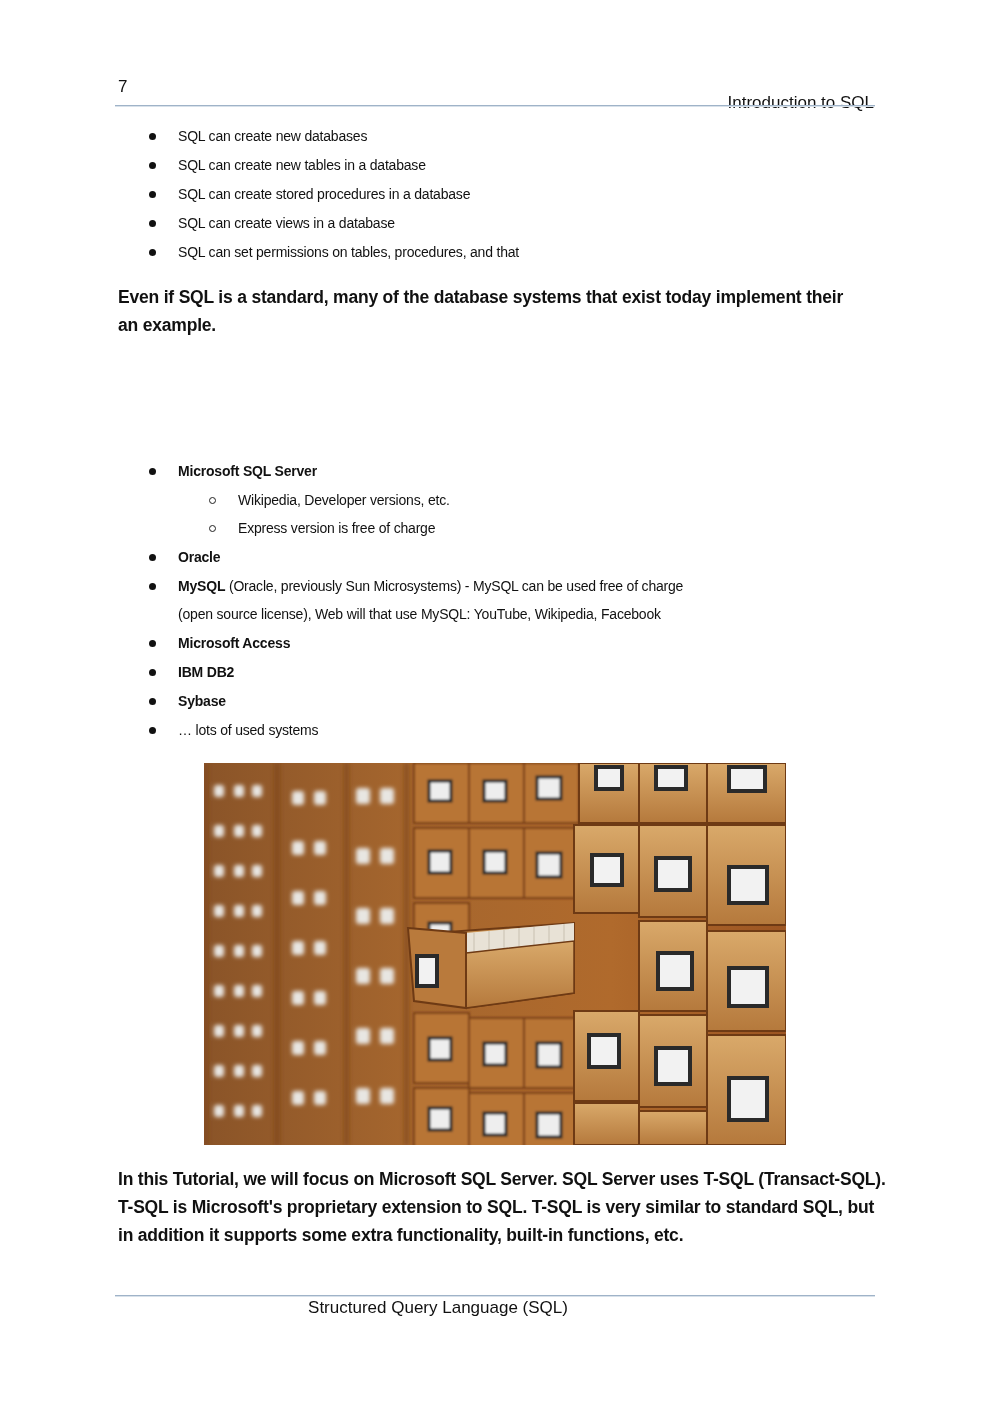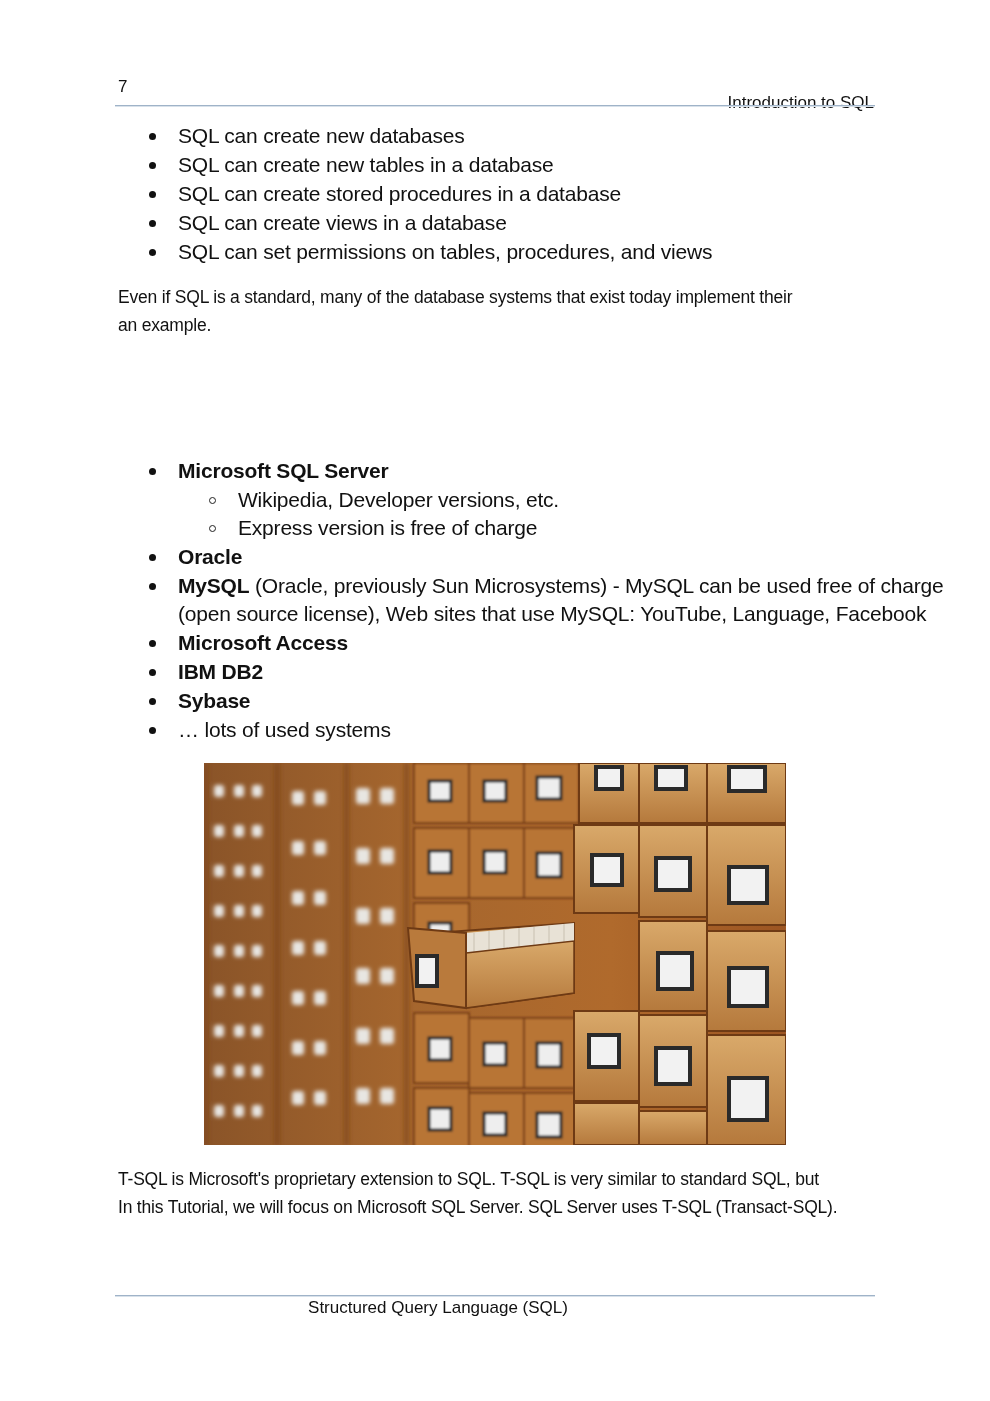--- a/index.html
+++ b/index.html
@@ -13,27 +13,27 @@
   .rule { position: absolute; left: 115px; width: 760px; height: 1px; background: #9fb3c8; border-bottom: 1px solid #d8e1ea; }
   .rule.top { top: 105px; }
   .rule.bottom { top: 1295px; }
 
   .bullet-dot { position: absolute; width: 7px; height: 7px; border-radius: 50%; background: #111; }
   .sub-dot { position: absolute; width: 7px; height: 7px; border-radius: 50%; border: 1.2px solid #222; box-sizing: border-box; }
 
   .list { position: absolute; left: 0; top: 0; }
   .item { position: absolute; left: 0; width: 990px; height: 29px; }
   .item .bullet-dot { left: 149px; top: 11px; }
-  .item .label { position: absolute; left: 178px; top: 0; font-size: 21px; line-height: 28px; white-space: nowrap; letter-spacing: -0.2px; }
+  .item .label { position: absolute; left: 178px; top: 0; font-size: 14px; line-height: 28px; white-space: nowrap; letter-spacing: -0.2px; }
   .item .label b { font-weight: bold; }
   .subitem .sub-dot { left: 209px; top: 11px; }
   .subitem .label { left: 238px; }
 
   .para { position: absolute; left: 118px; width: 760px; font-size: 17.5px; line-height: 28px; letter-spacing: -0.2px; }
-  .para .line { display: block; white-space: nowrap; height: 28px; }
+  .para .line { display: block; white-space: nowrap; height: 28px; font-weight: bold; }
 
   .photo { position: absolute; left: 204px; top: 763px; width: 582px; height: 382px; overflow: hidden;
            background: #9a5a24; }
   .photo svg { display: block; }
 
   .footer { position: absolute; left: 0; width: 876px; top: 1298px; text-align: center; font-size: 17px; }
 </style>
 </head>
 <body>
 
@@ -57,21 +57,21 @@
     <div class="item" style="top:180px">
       <span class="bullet-dot"></span>
       <span class="label">SQL can create stored procedures in a database</span>
     </div>
     <div class="item" style="top:209px">
       <span class="bullet-dot"></span>
       <span class="label">SQL can create views in a database</span>
     </div>
     <div class="item" style="top:238px">
       <span class="bullet-dot"></span>
-      <span class="label">SQL can set permissions on tables, procedures, and views</span>
+      <span class="label">SQL can set permissions on tables, procedures, and that</span>
     </div>
   </div>
 
   <div class="para" style="top:283px">
     <span class="line">Even if SQL is a standard, many of the database systems that exist today implement their</span>
     <span class="line">an example.</span>
   </div>
 
 
   <div class="list">
@@ -89,21 +89,21 @@
     </div>
     <div class="item" style="top:543px">
       <span class="bullet-dot"></span>
       <span class="label"><b>Oracle</b></span>
     </div>
     <div class="item" style="top:572px">
       <span class="bullet-dot"></span>
       <span class="label"><b>MySQL</b><span> (Oracle, previously Sun Microsystems) - MySQL can be used free of charge</span></span>
     </div>
     <div class="item" style="top:600px">
-      <span class="label">(open source license), Web sites that use MySQL: YouTube, Language, Facebook</span>
+      <span class="label">(open source license), Web will that use MySQL: YouTube, Wikipedia, Facebook</span>
     </div>
     <div class="item" style="top:629px">
       <span class="bullet-dot"></span>
       <span class="label"><b>Microsoft Access</b></span>
     </div>
     <div class="item" style="top:658px">
       <span class="bullet-dot"></span>
       <span class="label"><b>IBM DB2</b></span>
     </div>
     <div class="item" style="top:687px">
@@ -279,20 +279,21 @@
           <line x1="360" y1="161" x2="360" y2="179"></line>
         </g>
         <polygon points="262,190 370,178 370,230 262,245" fill="url(#drawer)" stroke="#6e3a14" stroke-width="1.5"></polygon>
         <polygon points="204,165 262,170 262,245 210,238" fill="#b97a3c" stroke="#6e3a14" stroke-width="2"></polygon>
         <rect x="213" y="193" width="20" height="30" fill="#f2f2f2" stroke="#2a2a2a" stroke-width="4"></rect>
       </g>
     </svg>
   </div>
 
   <div class="para" style="top:1165px">
+    <span class="line">In this Tutorial, we will focus on Microsoft SQL Server. SQL Server uses T-SQL (Transact-SQL).</span>
     <span class="line">T-SQL is Microsoft's proprietary extension to SQL. T-SQL is very similar to standard SQL, but</span>
-    <span class="line">In this Tutorial, we will focus on Microsoft SQL Server. SQL Server uses T-SQL (Transact-SQL).</span>
+    <span class="line">in addition it supports some extra functionality, built-in functions, etc.</span>
   </div>
 
   <div class="rule bottom"></div>
   <div class="footer">Structured Query Language (SQL)</div>
 
 </div>
 
 </body></html>

